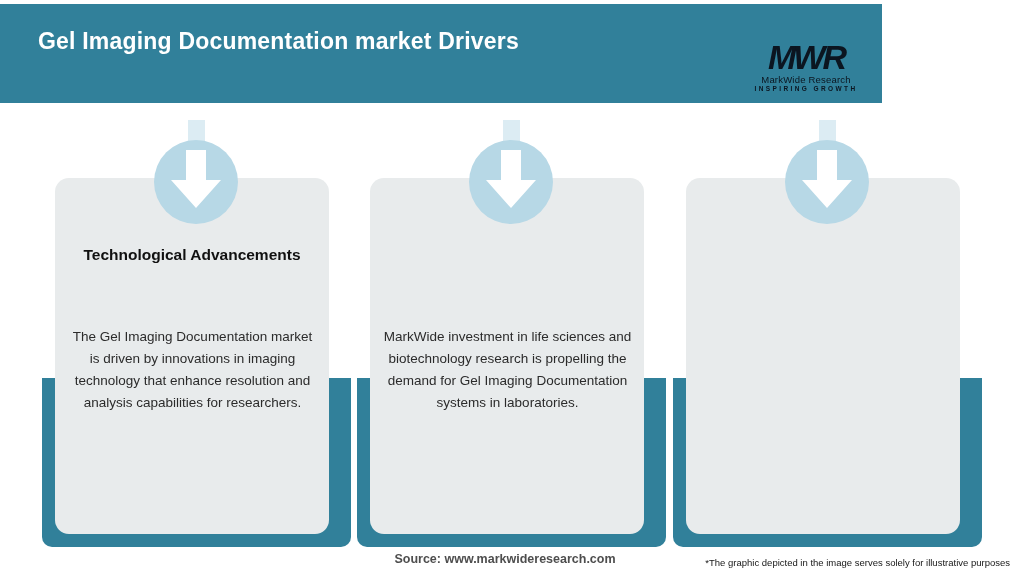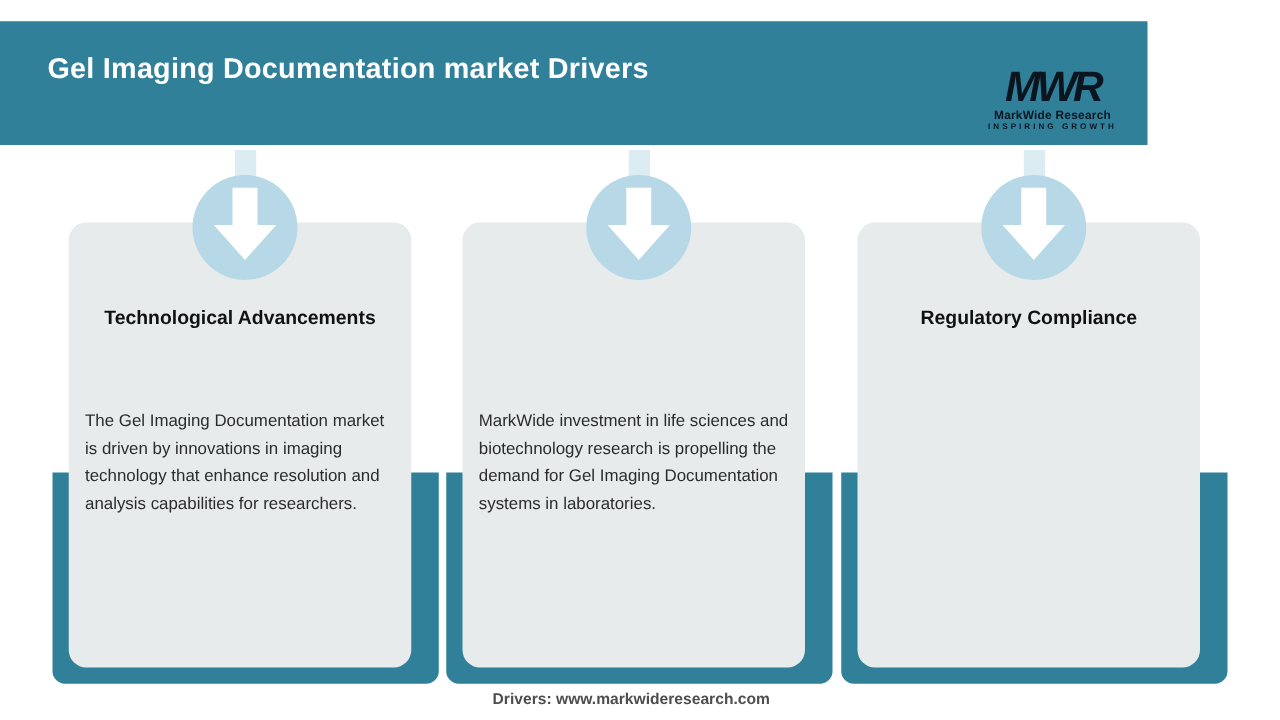--- a/index.html
+++ b/index.html
@@ -8,24 +8,23 @@
     width: 1024px;
     height: 576px;
     background: #ffffff;
     font-family: "Liberation Sans", sans-serif;
     overflow: hidden;
   }
 
   
   .header {
     position: absolute;
-    left: 0; top: 17px;
+    left: 0; top: 4px;
     width: 882px; height: 99px;
     background: var(--teal, #31809a);
-    padding-left: 36px;
   }
   .header-title {
     position: absolute;
     left: 38px; top: 24px;
     font-size: 23px;
     font-weight: bold;
     color: var(--header_text, #ffffff);
     letter-spacing: 0.2px;
   }
   .logo {
@@ -39,21 +38,21 @@
   .logo-mwr {
     font-size: 34px;
     font-weight: 900;
     font-style: italic;
     letter-spacing: -3px;
     line-height: 0.9;
     margin-top: 28px;
   }
   .logo-name {
     font-size: 9.5px;
-    font-weight: bold;
+    font-weight: normal;
     margin-top: 2px;
     letter-spacing: 0.2px;
   }
   .logo-tag {
     font-size: 6.5px;
     font-weight: bold;
     letter-spacing: 2.4px;
     margin-top: 2px;
   }
 
@@ -82,21 +81,21 @@
     color: var(--title_text, #111111);
     margin: 0;
   }
   .card-body {
     position: absolute;
     top: 148px; left: 13px; right: 12px;
     font-size: 13.5px;
     line-height: 22px;
     color: var(--body_text, #2b2b2b);
     margin: 0;
-    text-align: left;
+    text-align: center;
   }
   .arrow-tab {
     position: absolute;
     top: 120px;
     width: 17px; height: 28px;
     background: var(--tab_blue, #dcecf3);
   }
   .circle {
     position: absolute;
     top: 140px;
@@ -165,24 +164,24 @@
   </div>
   <div class="arrow-tab t2"></div>
   <div class="circle b2">
     <svg viewBox="0 0 50 58" aria-hidden="true">
       <path d="M15 0 H35 V30 H50 L25 58 L0 30 H15 Z" fill="#ffffff"></path>
     </svg>
   </div>
 
   <div class="underlay u3"></div>
   <div class="card c3">
-    <h2 class="card-title">Regulatory Compliance</h2>
   </div>
   <div class="arrow-tab t3"></div>
   <div class="circle b3">
     <svg viewBox="0 0 50 58" aria-hidden="true">
       <path d="M15 0 H35 V30 H50 L25 58 L0 30 H15 Z" fill="#ffffff"></path>
     </svg>
   </div>
 
-  <div class="source">Drivers: www.markwideresearch.com</div>
+  <div class="source">Source: www.markwideresearch.com</div>
+  <div class="disclaimer">*The graphic depicted in the image serves solely for illustrative purposes</div>
 
 </div>
 
 </body></html>

